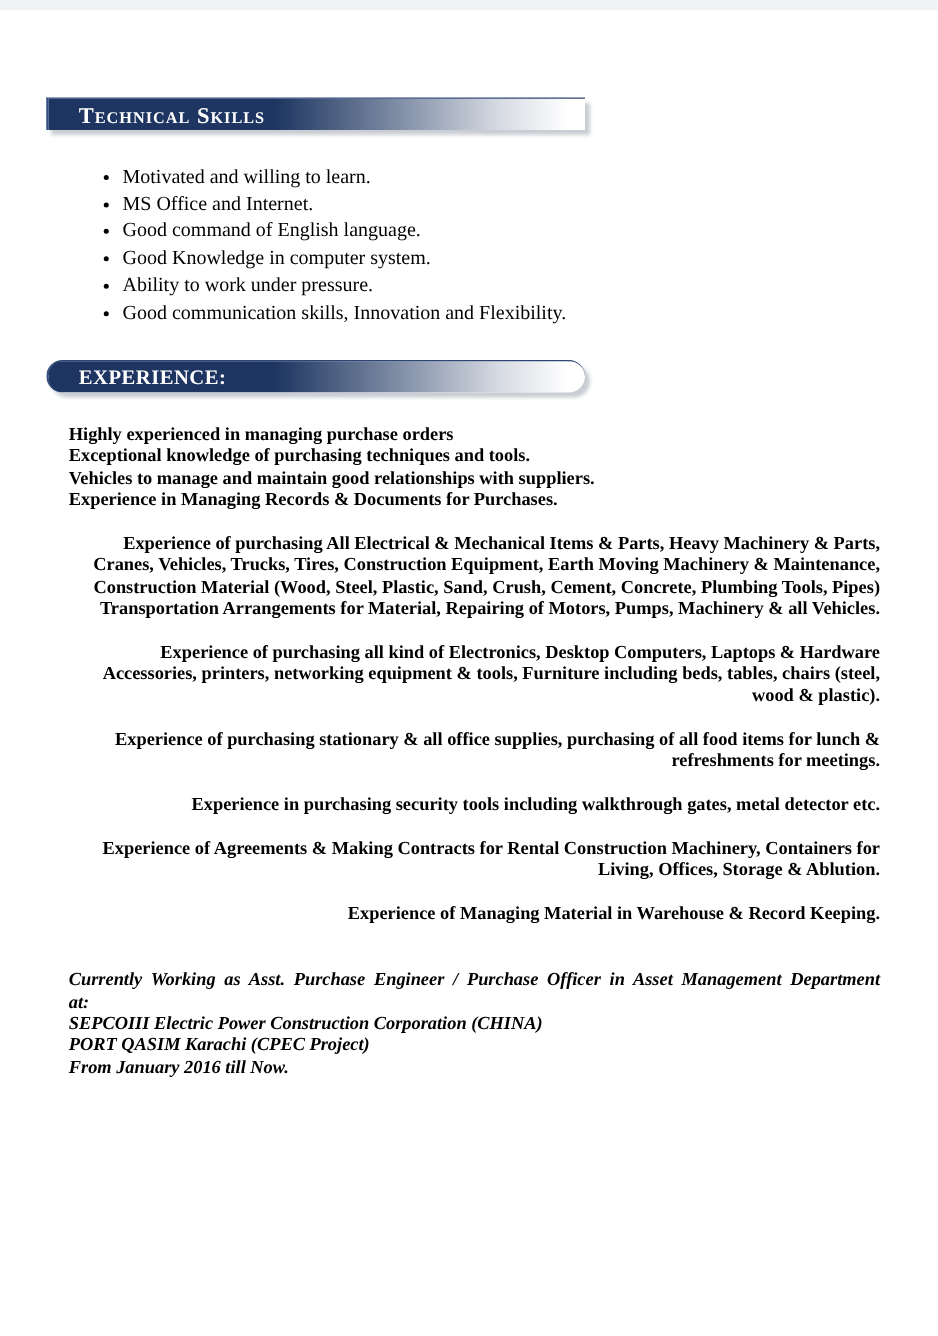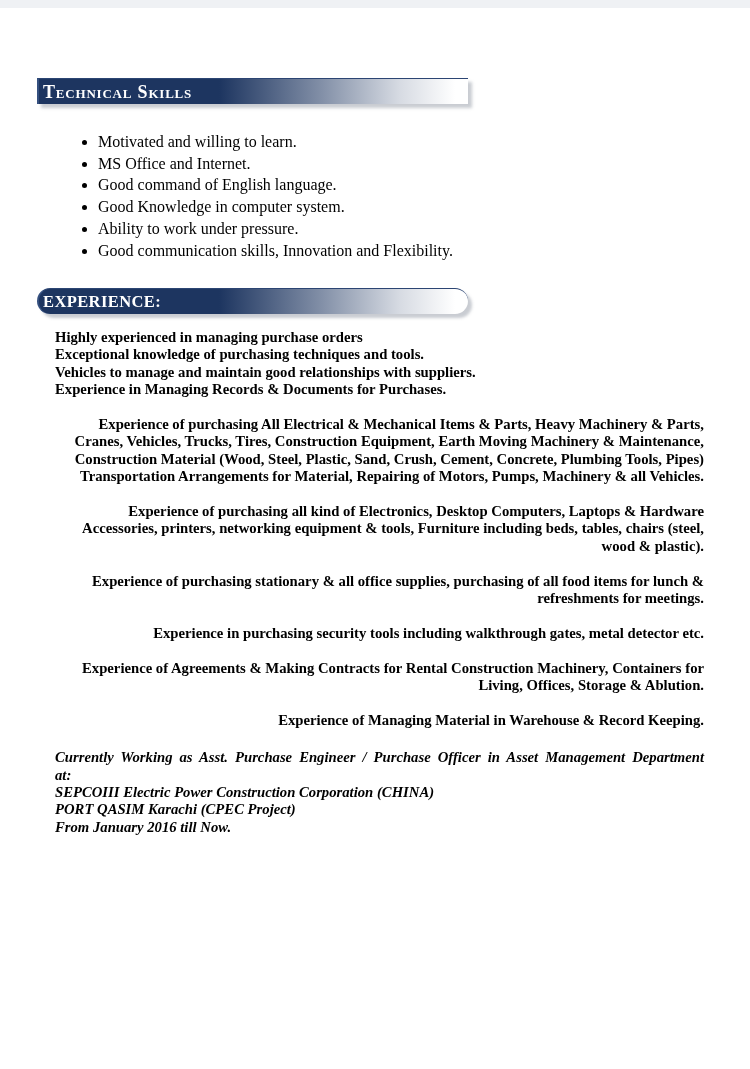--- a/index.html
+++ b/index.html
@@ -19,21 +19,21 @@
     background: #eff1f4;
   }
 
   
   .section-bar {
     position: absolute;
     left: 37px;
     width: 431px;
     height: 26px;
     line-height: 26px;
-    padding-left: 4px;
+    padding-left: 24px;
     color: #ffffff;
     font-weight: bold;
     background: linear-gradient(90deg,
       #1d3560 0%, #1d3560 42%,
       rgba(29,53,96,0.55) 66%,
       rgba(29,53,96,0.18) 84%,
       rgba(29,53,96,0) 97%);
     box-shadow: 4px 4px 3px rgba(135,142,155,0.45);
     border-left: 2px solid #35507f;
     border-top: 1px solid #2c4573;
@@ -59,38 +59,38 @@
     list-style: disc outside;
     padding-left: 20px;
   }
   .skills-list li {
     font-size: 16px;
     line-height: 21.7px;
   }
 
   .experience-body {
     position: absolute;
-    top: 329px;
+    top: 340px;
     left: 55px;
     width: 649px;
   }
   .highlight-line {
     font-weight: bold;
     font-size: 14.7px;
     line-height: 17.4px;
   }
   .exp-paragraph {
     font-weight: bold;
     font-size: 14.7px;
     line-height: 17.4px;
     margin-top: 17.4px;
     text-align: right;
   }
   .current-role {
-    margin-top: 20px;
+    margin-top: 36px;
     font-weight: bold;
     font-style: italic;
     font-size: 14.7px;
     line-height: 17.4px;
   }
   .current-role .justified-line {
     text-align: justify;
     text-align-last: justify;
   }
 </style>

